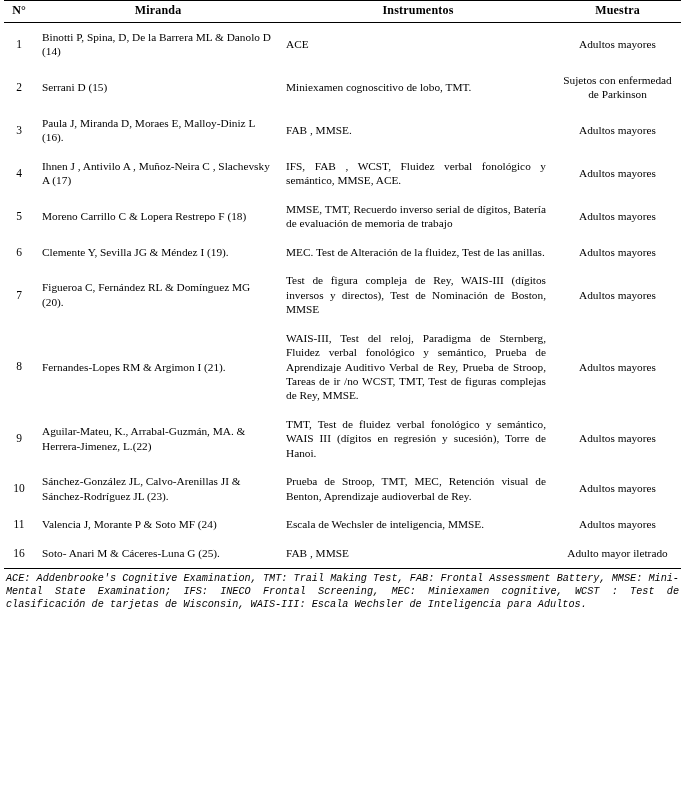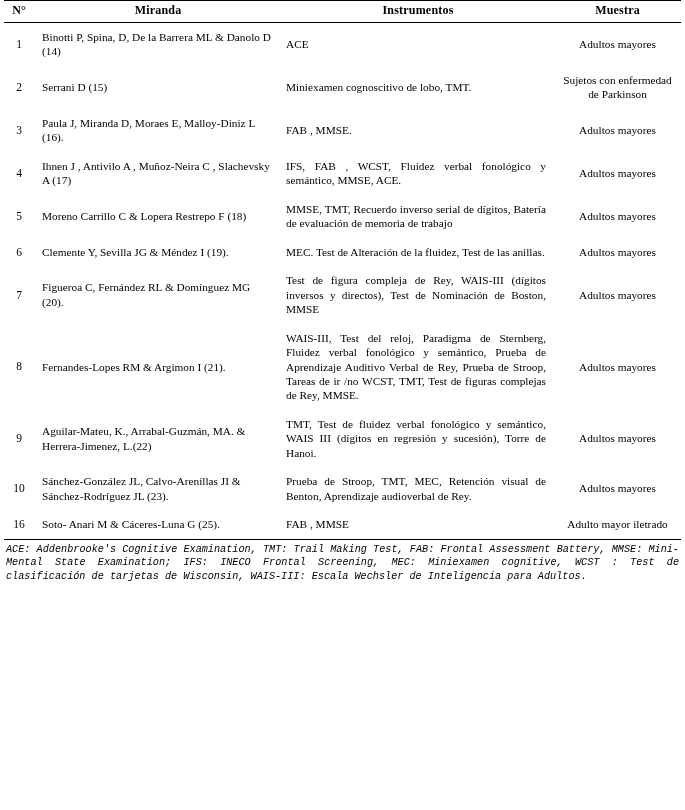--- a/index.html
+++ b/index.html
@@ -161,20 +161,26 @@
         <td class="study">Aguilar-Mateu, K., Arrabal-Guzmán, MA. &amp; Herrera-Jimenez, L.(22)</td>
         <td class="instr">TMT, Test de fluidez verbal fonológico y semántico, WAIS III (dígitos en regresión y sucesión), Torre de Hanoi.</td>
         <td class="sample">Adultos mayores</td>
       </tr>
       <tr>
         <td class="num">10</td>
         <td class="study">Sánchez-González JL, Calvo-Arenillas JI &amp; Sánchez-Rodríguez JL (23).</td>
         <td class="instr">Prueba de Stroop, TMT, MEC, Retención visual de Benton, Aprendizaje audioverbal de Rey.</td>
         <td class="sample">Adultos mayores</td>
       </tr>
+      <tr>
+        <td class="num">11</td>
+        <td class="study">Valencia J, Morante P &amp; Soto MF (24)</td>
+        <td class="instr">Escala de Wechsler de inteligencia, MMSE.</td>
+        <td class="sample">Adultos mayores</td>
+      </tr>
       <tr class="last-row">
         <td class="num">16</td>
         <td class="study">Soto- Anari M &amp; Cáceres-Luna G (25).</td>
         <td class="instr">FAB , MMSE</td>
         <td class="sample">Adulto mayor iletrado</td>
       </tr>
     </tbody>
   </table>
 
   <div class="footnote">

